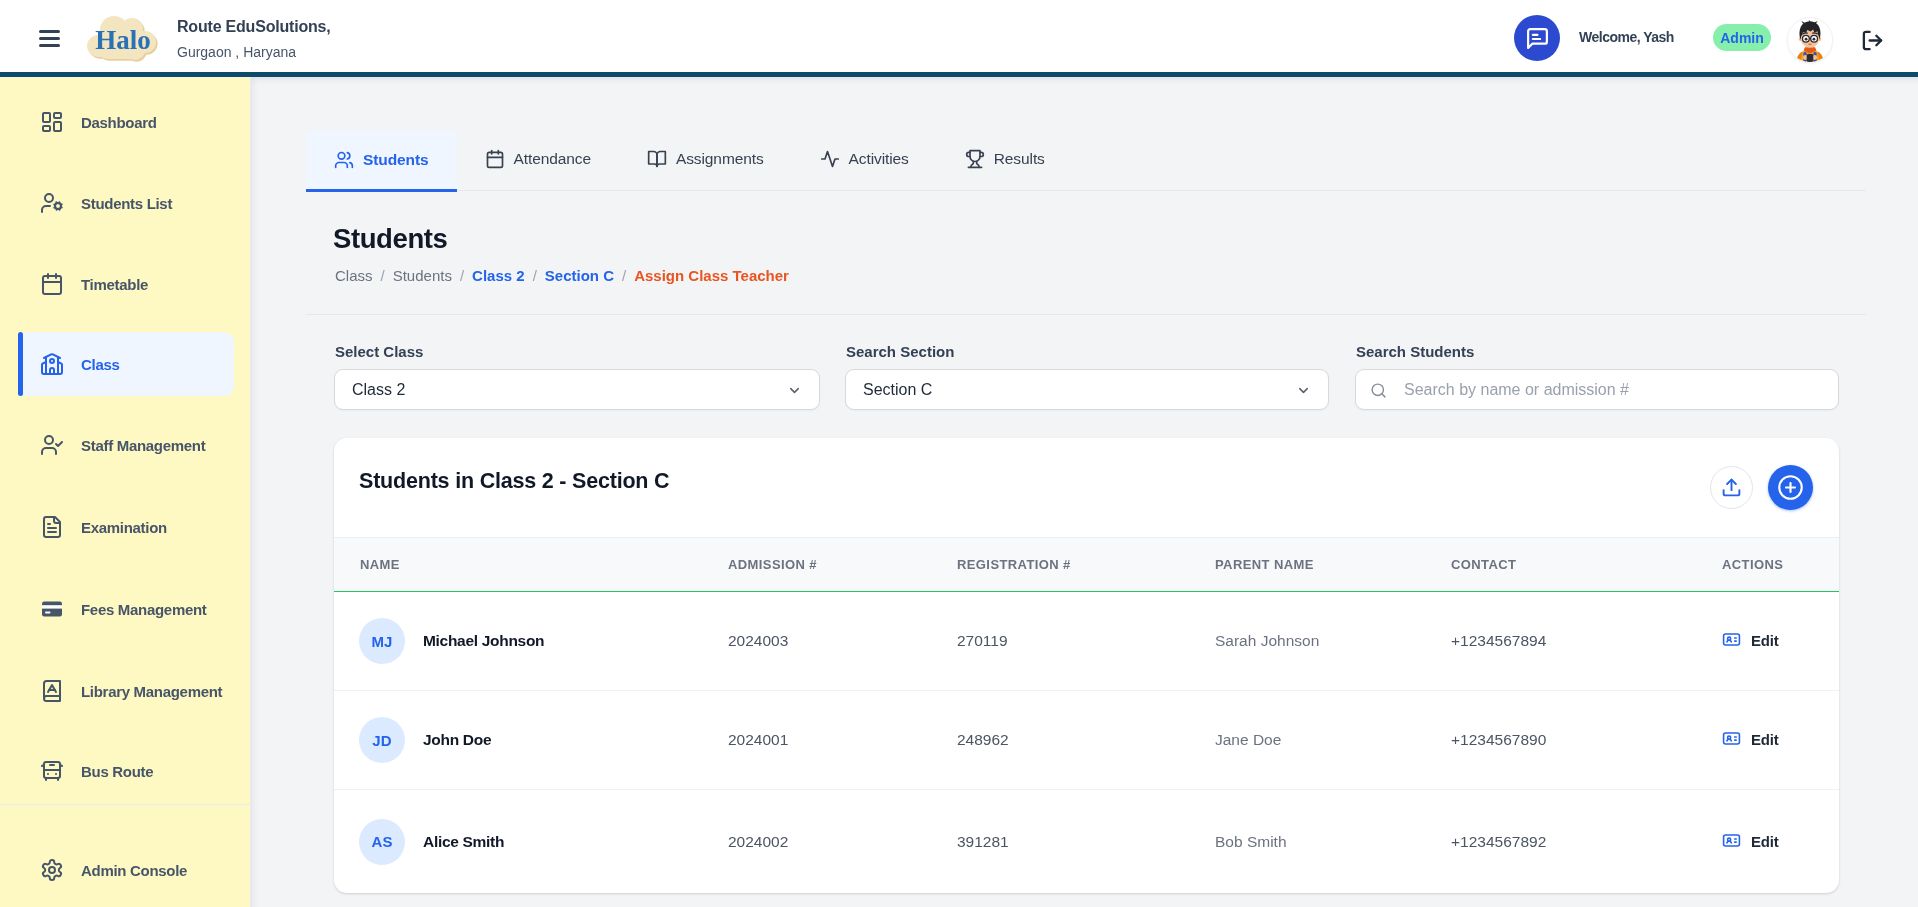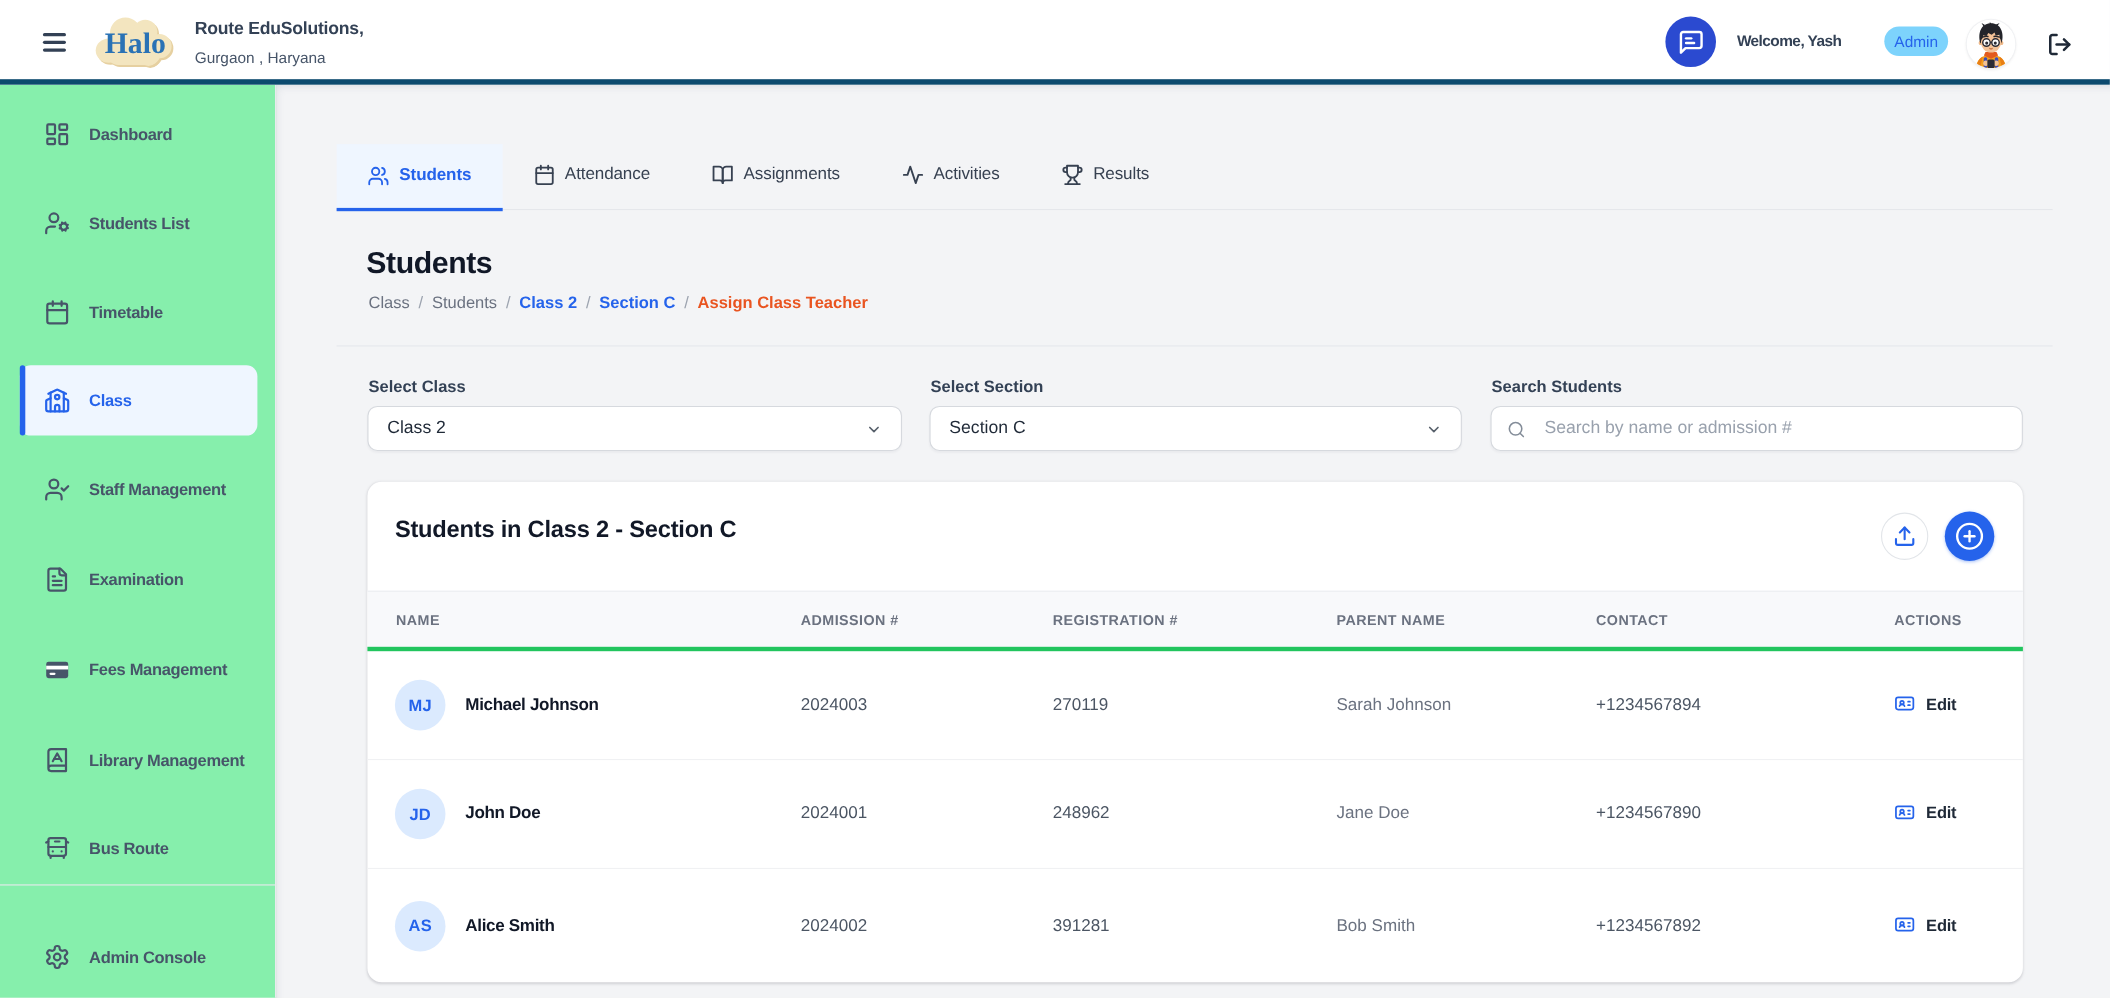--- a/index.html
+++ b/index.html
@@ -9,25 +9,25 @@
 
 #header{position:absolute;left:0;top:0;width:1918px;height:77px;background:#fff;border-bottom:5px solid #0c4a6e;z-index:30}
 #burger{position:absolute;left:39px;top:30px;width:21px;height:17px}
 #burger div{position:absolute;left:0;width:21px;height:2.6px;background:#334155;border-radius:2px}
 #logo{position:absolute;left:83px;top:14px}
 #brand{position:absolute;left:177px;top:18px}
 #brand .t1{font-size:16px;font-weight:700;color:#334155;letter-spacing:-.2px}
 #brand .t2{font-size:14px;color:#475569;margin-top:8px}
 #chatbtn{position:absolute;left:1514px;top:15px;width:46px;height:46px;border-radius:50%;background:#2b4ad0;display:flex;align-items:center;justify-content:center}
 #welcome{position:absolute;left:1579px;top:29px;font-size:14px;font-weight:700;color:#334155;letter-spacing:-.5px}
-#adminpill{position:absolute;left:1713px;top:24px;width:58px;height:27px;border-radius:14px;background:#7dd3fc;color:#2563eb;font-size:14px;font-weight:400;display:flex;align-items:center;justify-content:center}
+#adminpill{position:absolute;left:1713px;top:24px;width:58px;height:27px;border-radius:14px;background:#86efac;color:#2563eb;font-size:14px;font-weight:700;display:flex;align-items:center;justify-content:center}
 #uavatar{position:absolute;left:1788px;top:18px;width:44px;height:44px;border-radius:50%;background:#fff;box-shadow:0 0 0 1px #f1f2f4,0 1px 3px rgba(0,0,0,.12);overflow:hidden}
 #logout{position:absolute;left:1861px;top:29px}
 
-#sidebar{position:absolute;left:0;top:77px;width:251px;height:830px;background:#86efac;border-right:1px solid #e8eaed;z-index:20}
+#sidebar{position:absolute;left:0;top:77px;width:251px;height:830px;background:#fef9c3;border-right:1px solid #e8eaed;z-index:20}
 .sitem{position:absolute;left:18px;width:216px;height:64px;display:flex;align-items:center;padding-left:22px;border-radius:10px}
 .sitem svg{flex:0 0 24px}
 .sitem .lbl{margin-left:17px;font-size:15px;font-weight:700;color:#475569;letter-spacing:-.3px;white-space:nowrap}
 .sitem.active{background:#eff6ff}
 .sitem.active::before{content:"";position:absolute;left:0;top:0;width:5px;height:64px;background:#2563eb;border-radius:4px}
 .sitem.active .lbl{color:#2563eb}
 #sdivider{position:absolute;left:0;top:727px;width:251px;height:1px;background:#e8eaed}
 
 #main{position:absolute;left:251px;top:77px;width:1750px;height:830px;background:#f3f4f6;box-shadow:inset 6px 7px 9px -7px rgba(100,110,130,.22)}
 #rightfade{position:absolute;right:0;top:0;width:55px;height:830px;background:linear-gradient(to right,rgba(252,252,253,0),#fbfcfd)}
@@ -48,21 +48,21 @@
 .fbox{position:absolute;top:292px;height:41px;background:#fff;border:1px solid #d6d9de;border-radius:9px;box-shadow:0 1px 2px rgba(16,24,40,.04);display:flex;align-items:center}
 .fbox .val{font-size:16px;color:#1f2937;margin-left:17px}
 .fbox .chev{position:absolute;right:17px;top:13px}
 .fbox .ph{position:absolute;left:48px;top:11px;font-size:16px;color:#99a1ad}
 .fbox .mag{position:absolute;left:14px;top:12px}
 
 #card{position:absolute;left:83px;top:361px;width:1505px;height:455px;background:#fff;border-radius:13px;box-shadow:0 1px 2px rgba(16,24,40,.06),0 1px 3px rgba(16,24,40,.1)}
 #cardtitle{position:absolute;left:25px;top:31px;font-size:21.5px;font-weight:700;color:#111827;letter-spacing:-.2px}
 #upbtn{position:absolute;left:1376px;top:28px;width:43px;height:43px;border-radius:50%;background:#fff;border:1px solid #e2e5e9;display:flex;align-items:center;justify-content:center}
 #addbtn{position:absolute;left:1434px;top:27px;width:45px;height:45px;border-radius:50%;background:#2563eb;display:flex;align-items:center;justify-content:center;box-shadow:0 1px 3px rgba(37,99,235,.4)}
-#thead{position:absolute;left:0;top:99px;width:1505px;height:55px;background:#f8f9fb;border-top:1px solid #eceef1;border-bottom:4px solid #22c55e;display:flex;align-items:center}
+#thead{position:absolute;left:0;top:99px;width:1505px;height:55px;background:#f8f9fb;border-top:1px solid #eceef1;border-bottom:1px solid #22c55e;display:flex;align-items:center}
 #thead span{font-size:13px;font-weight:700;color:#6b7280;letter-spacing:.4px}
 .row{position:absolute;left:0;width:1505px;height:99px;border-bottom:1px solid #f0f1f3}
 .av{position:absolute;left:25px;top:50%;margin-top:-23px;width:46px;height:46px;border-radius:50%;background:#dbeafe;color:#2563eb;font-size:15px;font-weight:700;display:flex;align-items:center;justify-content:center;letter-spacing:.2px}
 .nm{position:absolute;left:89px;top:50%;margin-top:-9px;font-size:15.5px;font-weight:700;color:#111827;letter-spacing:-.3px}
 .cell{position:absolute;top:50%;margin-top:-9px;font-size:15.5px;color:#4b5563}
 .cell.light{color:#6b7280}
 .editcell{position:absolute;left:1388px;top:50%;margin-top:-11px;display:flex;align-items:flex-end}
 .editcell .et{margin-left:10px;font-size:15px;font-weight:700;color:#1f2937;letter-spacing:-.2px}
 .c1{left:394px}.c2{left:623px}.c3{left:881px}.c4{left:1117px}
 </style>
@@ -107,21 +107,21 @@
       <span>Students</span>
       <span class="sep">/</span>
       <span class="blue">Class 2</span>
       <span class="sep">/</span>
       <span class="blue">Section C</span>
       <span class="sep">/</span>
       <span class="orange">Assign Class Teacher</span>
     </div>
   <div id="hdivider"></div>
   <div class="flabel" style="left:84px">Select Class</div>
-  <div class="flabel" style="left:595px">Select Section</div>
+  <div class="flabel" style="left:595px">Search Section</div>
   <div class="flabel" style="left:1105px">Search Students</div>
   <div class="fbox" style="left:83px;width:486px">
       <span class="val">Class 2</span>
       <span class="chev"><svg width="15" height="15" viewBox="0 0 24 24" fill="none" stroke="#57606b" stroke-width="2.4" stroke-linecap="round" stroke-linejoin="round">
           <path d="m6 9 6 6 6-6"></path>
         </svg></span>
     </div>
   <div class="fbox" style="left:594px;width:484px">
       <span class="val">Section C</span>
       <span class="chev"><svg width="15" height="15" viewBox="0 0 24 24" fill="none" stroke="#57606b" stroke-width="2.4" stroke-linecap="round" stroke-linejoin="round">

